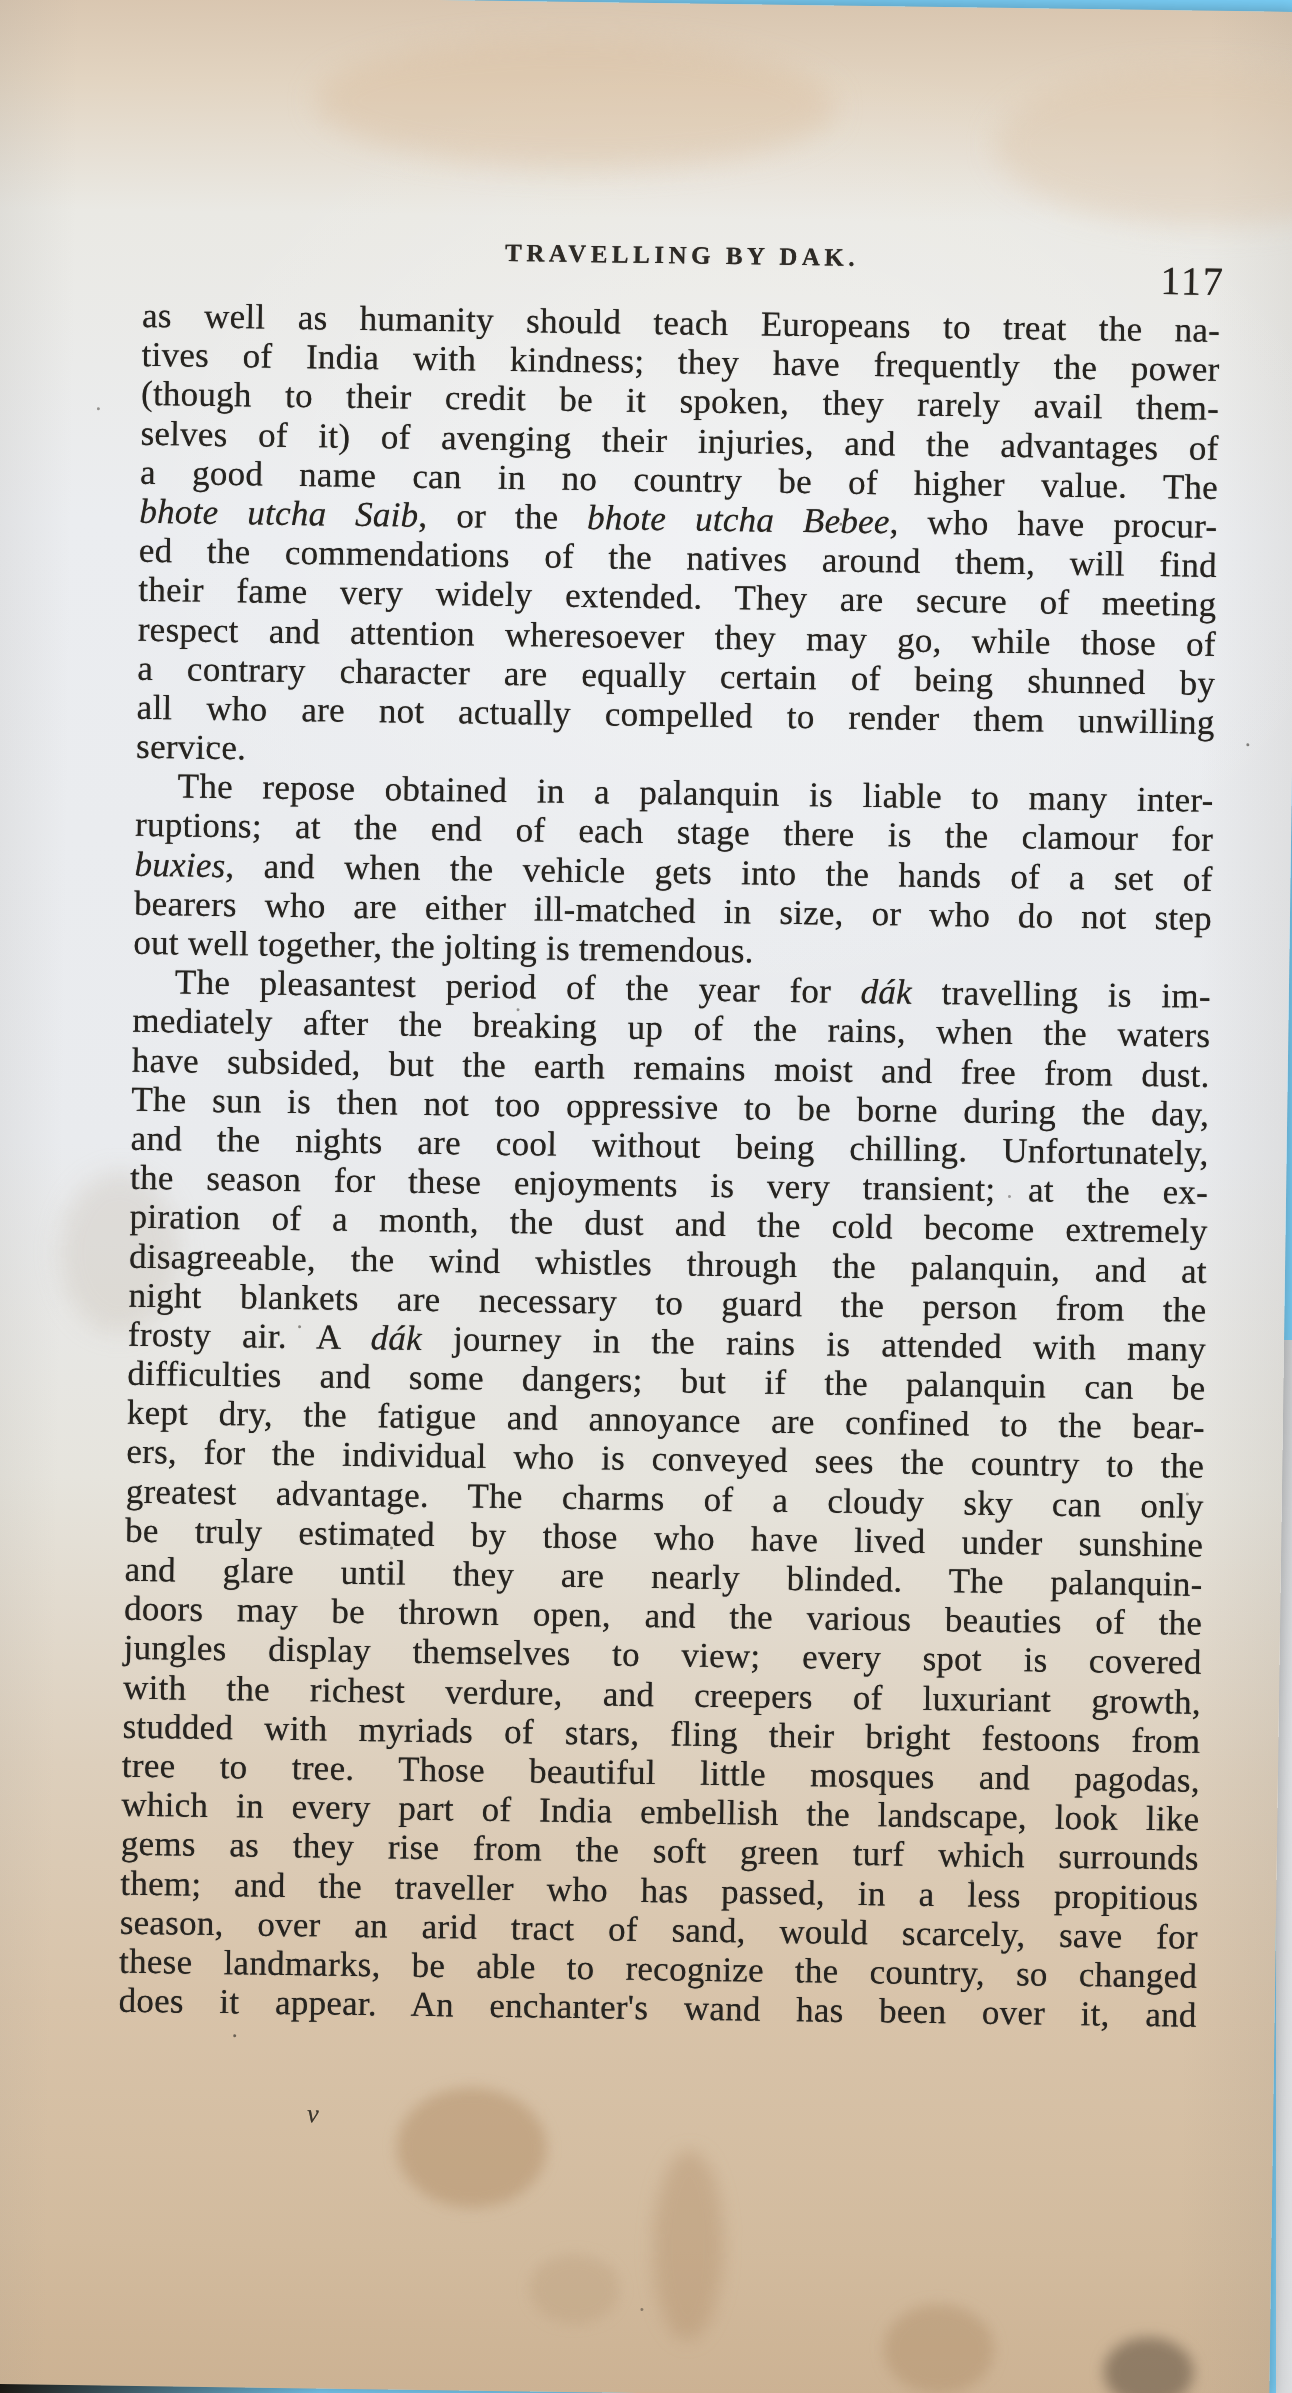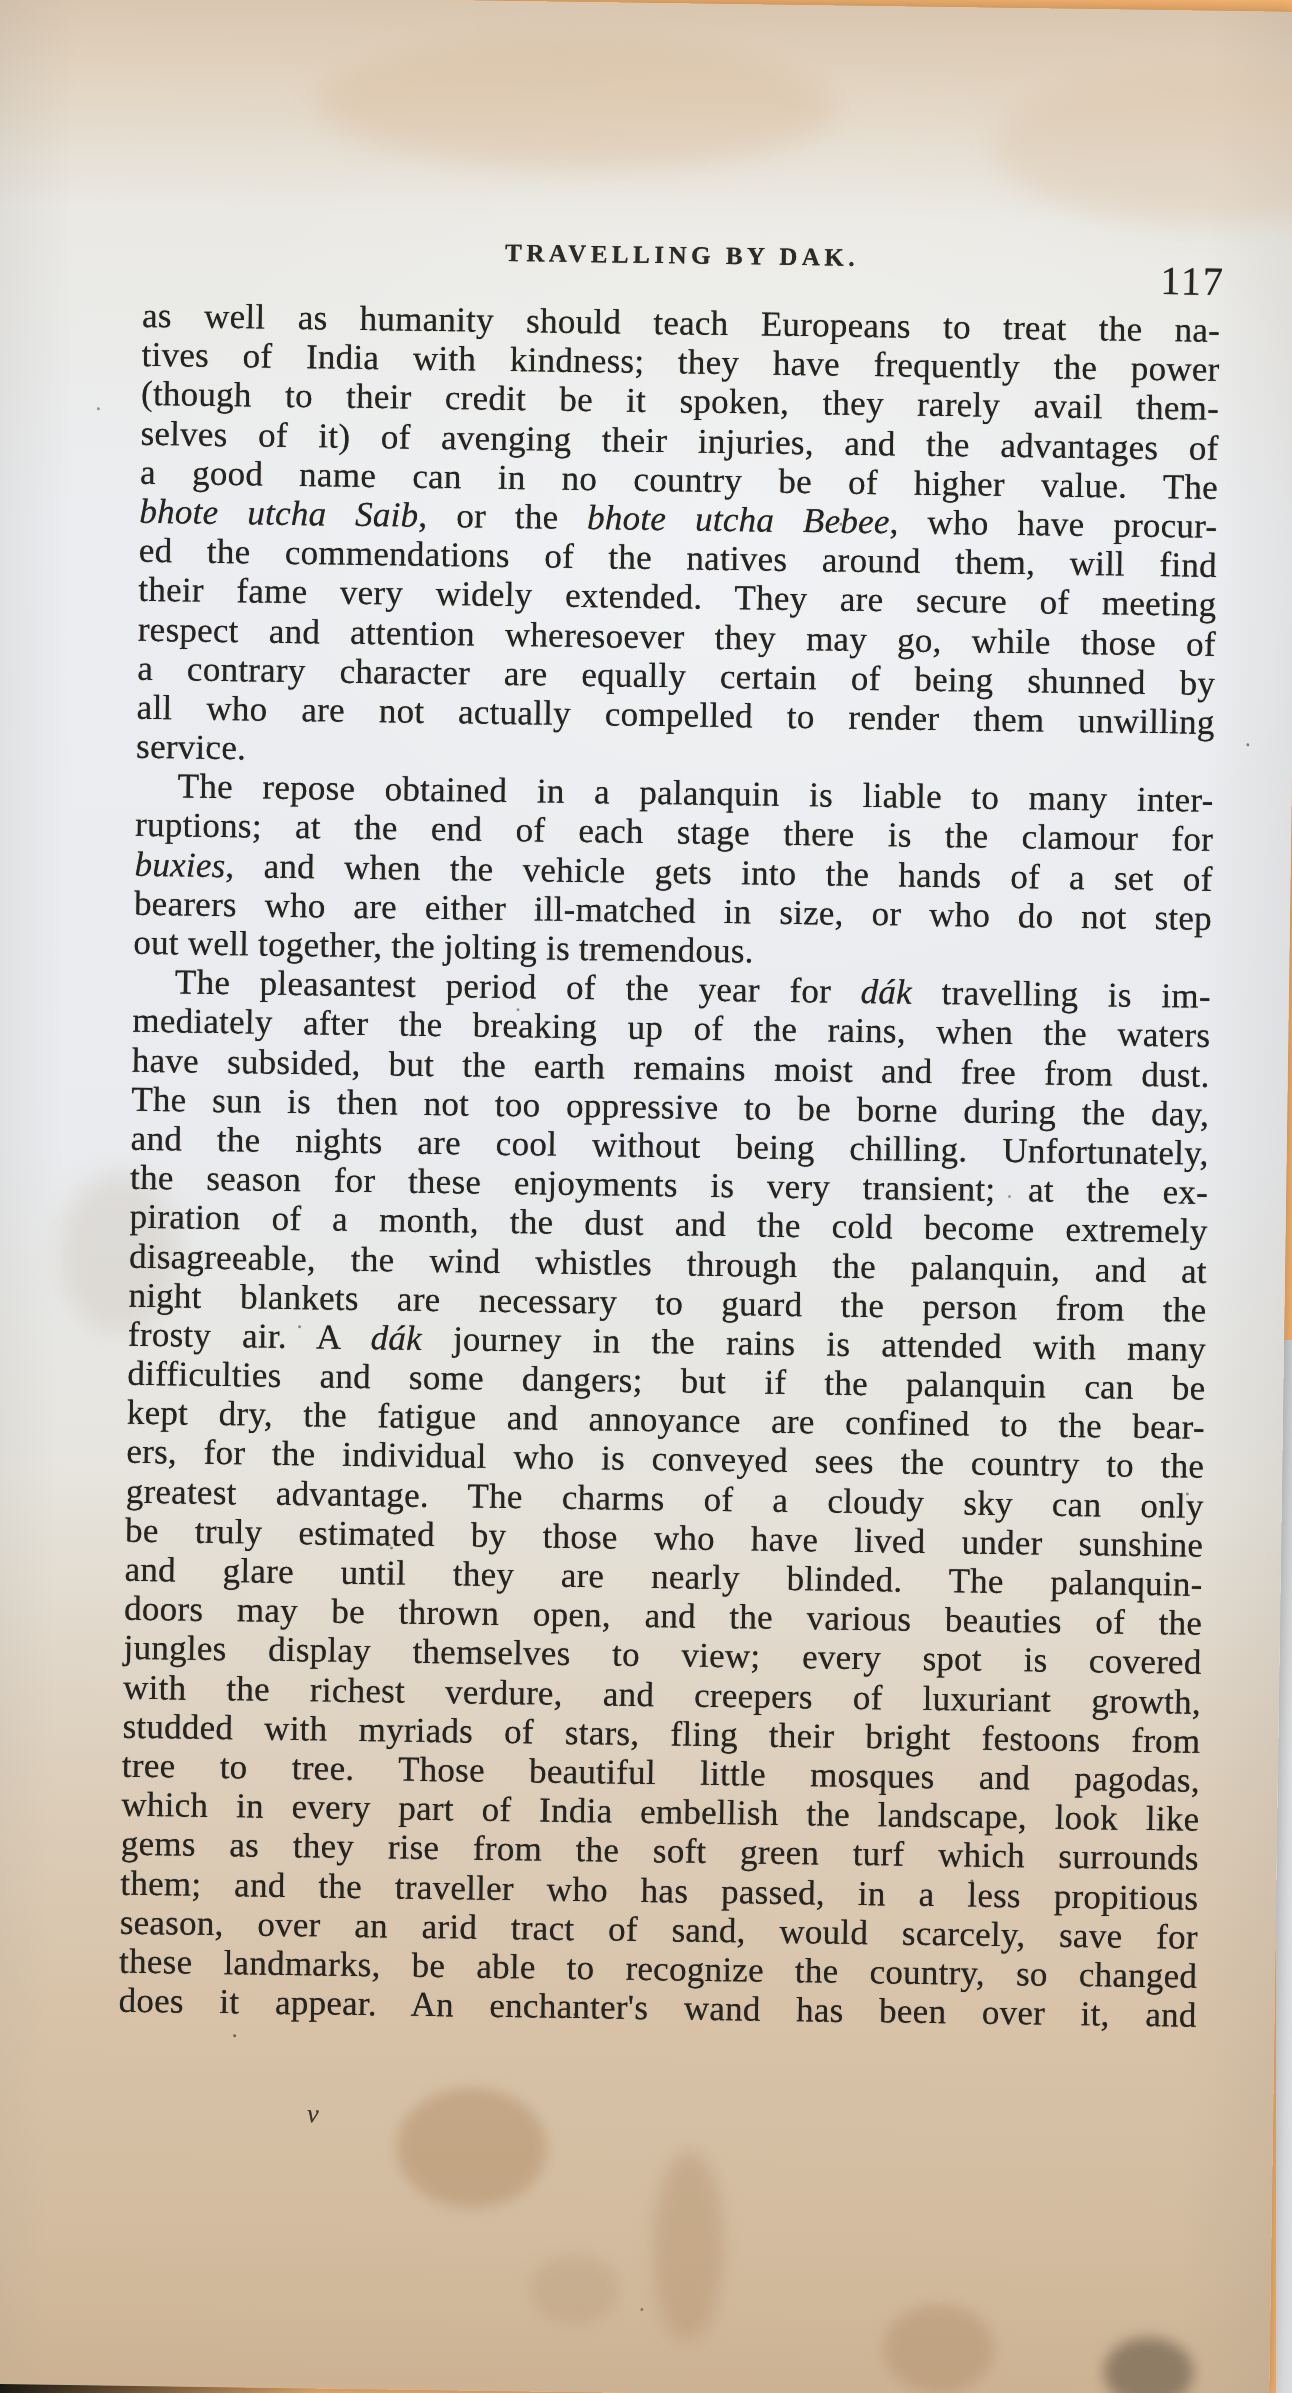--- a/index.html
+++ b/index.html
@@ -1,21 +1,21 @@
 <!DOCTYPE html>
 <html><head>
 <meta charset="utf-8">
 <title>Scanned book page</title>
 <style>
   html,body{margin:0;padding:0;background:#222;}
   .canvas{
     position:relative;
     width:1292px;height:2393px;
     overflow:hidden;
-    background:#fdba74; 
+    background:#7dd3fc; 
     font-family:"Liberation Serif","DejaVu Serif",serif;
   }
   
   .edge-pages{
     position:absolute;right:0;top:1340px;bottom:0;width:16px;
     background:linear-gradient(180deg,#d6d8da,#e3e5e7 40%,#dcdee0);
     z-index:1;
   }
   .corner-dark{
     position:absolute;left:0;bottom:0;width:320px;height:42px;

